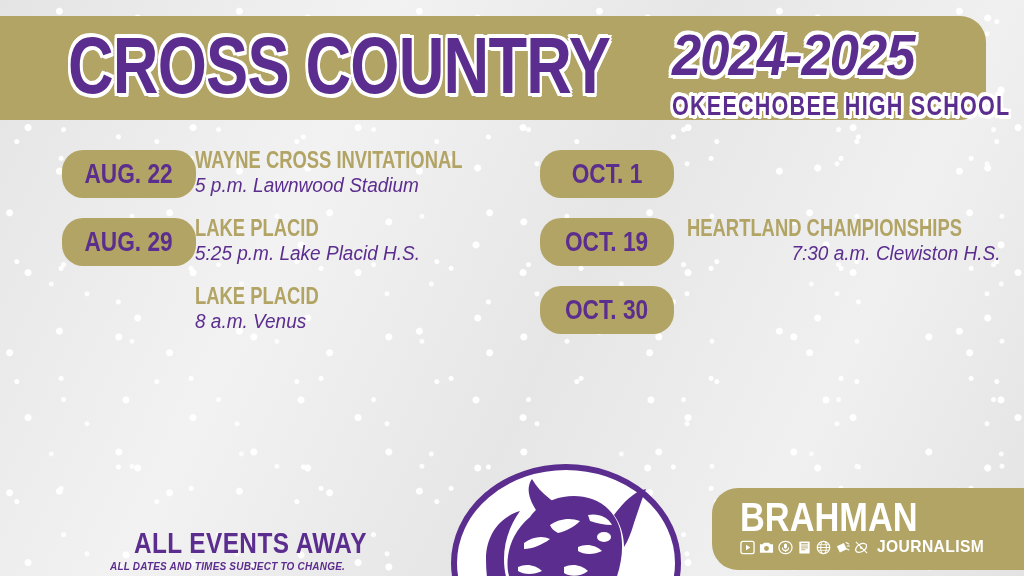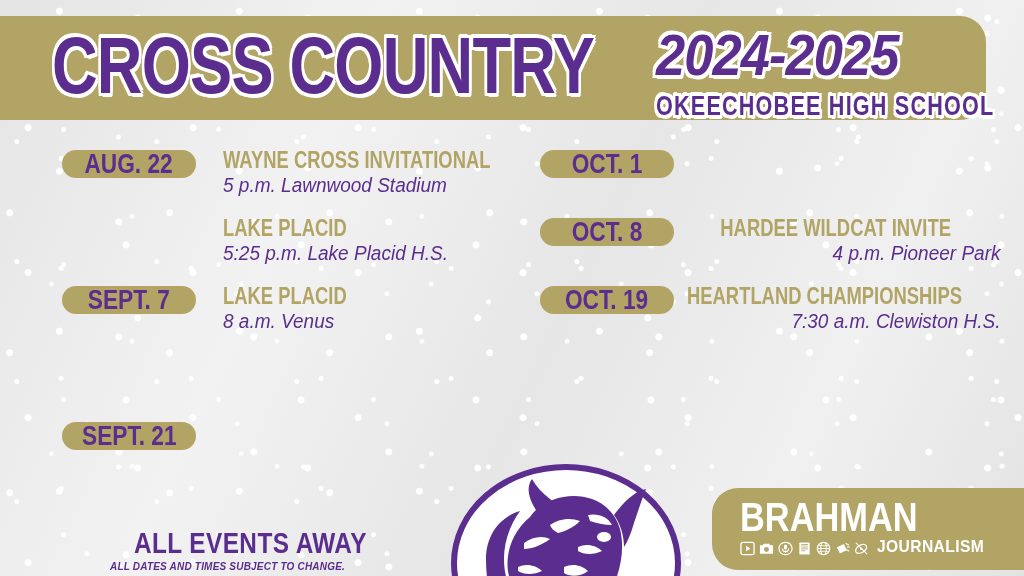--- a/index.html
+++ b/index.html
@@ -41,21 +41,21 @@
   #header-banner {
     position:absolute;
     left:-24px; top:16px;
     width:1010px; height:104px;
     background:#b2a464;
     border-radius:0 26px 26px 0;
   }
 
   #title-block {
     position:absolute;
-    left:52px; top:16px;
+    left:68px; top:16px;
     width:940px; height:100px;
   }
 
   .outlined {
     color:#5b2d8e;
     -webkit-text-stroke:0px;
     text-shadow:
       -3px -3px 0 #fff,  3px -3px 0 #fff,
       -3px  3px 0 #fff,  3px  3px 0 #fff,
       -3px  0   0 #fff,  3px  0   0 #fff,
@@ -103,36 +103,36 @@
   
   .column { position:absolute; top:150px; }
   #column-left  { left:62px;  width:440px; }
   #column-right { left:540px; width:470px;text-align:right; }
 
   .game-row { position:relative; height:68px; }
 
   .date-pill {
     position:absolute;
     left:0; top:0;
-    width:134px; height:28px;
+    width:134px; height:48px;
     background:#b2a464;
     border-radius:21px;
     display:flex; align-items:center; justify-content:center;
   }
   .date-text {
     color:#5b2d8e;
     font-size:27px;
     font-weight:bold;
     line-height:27px;
     letter-spacing:0px;
     transform:scaleX(0.84);
     white-space:nowrap;
   }
 
-  .event-info { position:absolute; left:161px; top:-2px; width:300px; }
+  .event-info { position:absolute; left:133px; top:-2px; width:300px; }
   #column-right .event-info { left:147px; width:330px; }
 
   .event-name {
     color:#b2a464;
     font-size:23px;
     line-height:24px;
     font-weight:bold;
     letter-spacing:0px;
     transform:scaleX(0.80);
     transform-origin:left top;
@@ -199,21 +199,21 @@
     font-weight:bold;
     letter-spacing:0px;
     transform:scaleX(0.86);
     transform-origin:left top;
     white-space:nowrap;
   }
   #logo-icon-row {
     position:absolute;
     left:28px; top:50px;
     display:flex;
-    align-items:flex-end;
+    align-items:center;
     gap:4px;
   }
   #logo-icon-row svg { display:block; }
   #logo-subword {
     color:#ffffff;
     font-size:17px;
     line-height:18px;
     font-weight:bold;
     letter-spacing:0.4px;
     transform:scaleX(0.92);
@@ -241,78 +241,69 @@
       <div class="date-pill">
         <span class="date-text">AUG. 22</span>
       </div>
       <div class="event-info">
         <div class="event-name">WAYNE CROSS INVITATIONAL</div>
         <div class="event-detail">5 p.m. Lawnwood Stadium</div>
       </div>
     </div>
 
     <div class="game-row">
+      <div class="date-pill">
+        <span class="date-text">AUG. 29</span>
+      </div>
       <div class="event-info">
         <div class="event-name">LAKE PLACID</div>
         <div class="event-detail">5:25 p.m. Lake Placid H.S.</div>
       </div>
     </div>
 
     <div class="game-row">
-      <div class="date-pill">
-        <span class="date-text">SEPT. 7</span>
-      </div>
       <div class="event-info">
         <div class="event-name">LAKE PLACID</div>
         <div class="event-detail">8 a.m. Venus</div>
       </div>
     </div>
 
     <div class="game-row">
     </div>
 
     <div class="game-row">
-      <div class="date-pill">
-        <span class="date-text">SEPT. 21</span>
-      </div>
     </div>
 
 
   </div>
 
   <div id="column-right" class="column">
 
     <div class="game-row">
       <div class="date-pill">
         <span class="date-text">OCT. 1</span>
       </div>
     </div>
 
 
-    <div class="game-row">
-      <div class="date-pill">
-        <span class="date-text">OCT. 8</span>
-      </div>
-      <div class="event-info">
-        <div class="event-name">HARDEE WILDCAT INVITE</div>
-        <div class="event-detail">4 p.m. Pioneer Park</div>
-      </div>
-    </div>
 
     <div class="game-row">
       <div class="date-pill">
         <span class="date-text">OCT. 19</span>
       </div>
       <div class="event-info">
         <div class="event-name">HEARTLAND CHAMPIONSHIPS</div>
         <div class="event-detail">7:30 a.m. Clewiston H.S.</div>
       </div>
     </div>
 
     <div class="game-row">
+      <div class="date-pill">
+        <span class="date-text">OCT. 30</span>
+      </div>
     </div>
 
   </div>
 
   <div id="all-events-away">ALL EVENTS AWAY</div>
   <div id="disclaimer">ALL DATES AND TIMES SUBJECT TO CHANGE.</div>
 
   <svg id="mascot-badge" viewBox="0 0 240 150">
     <defs>
       <clipPath id="badgeClip">

